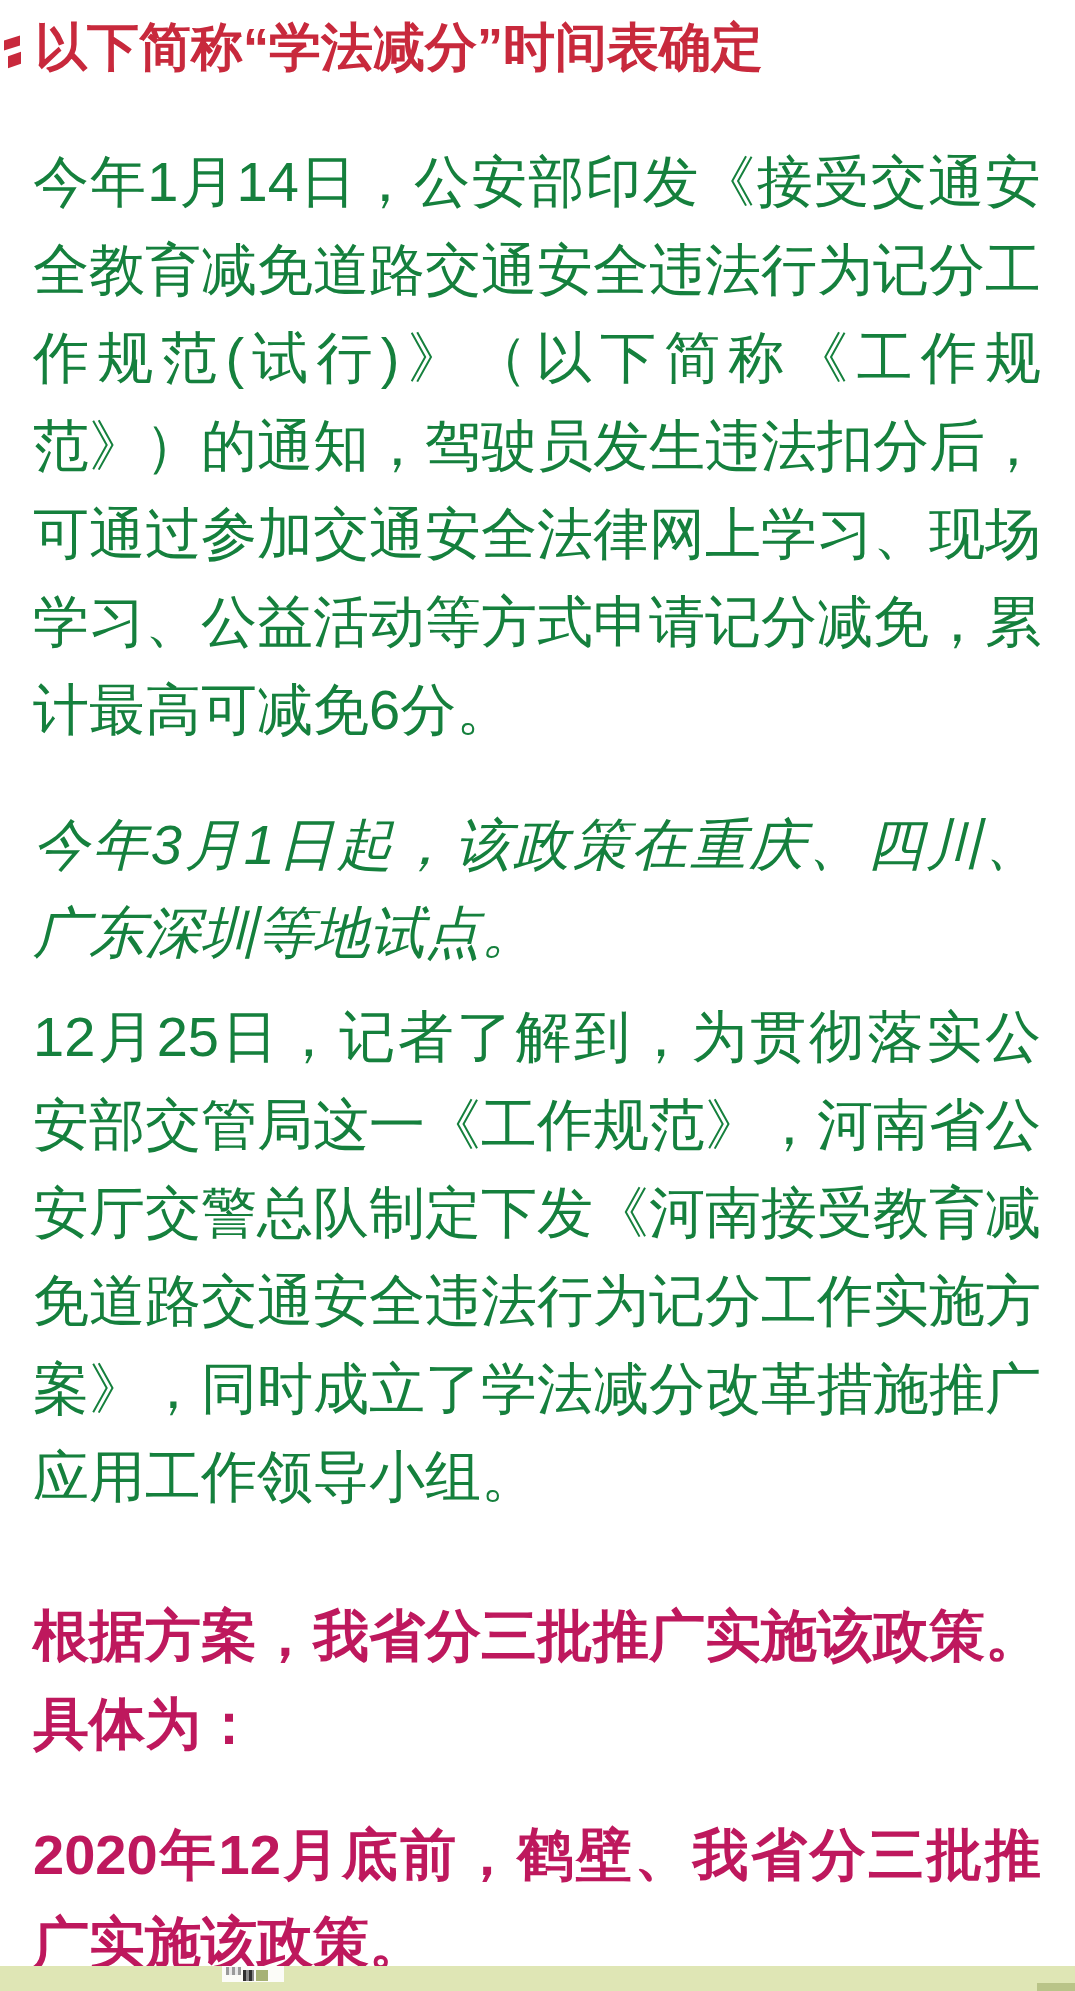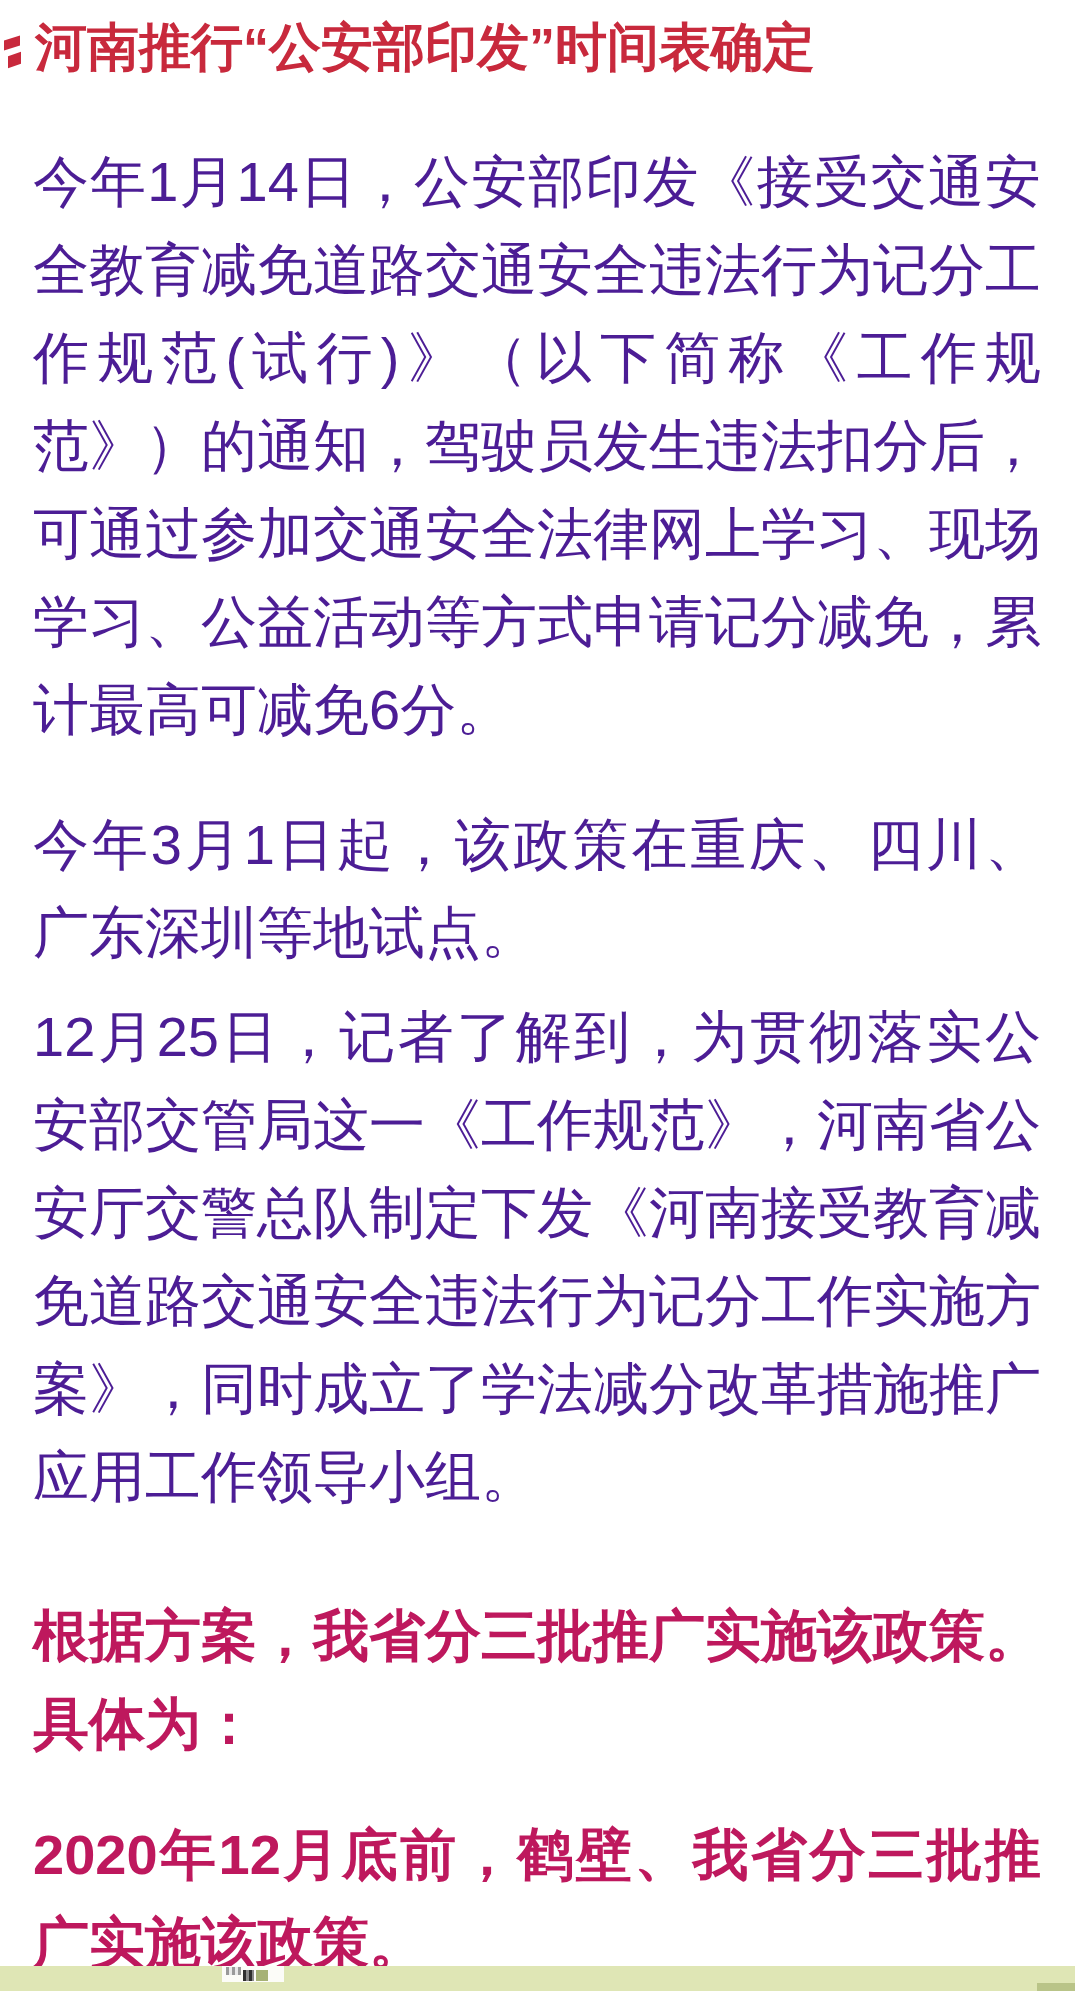--- a/index.html
+++ b/index.html
@@ -31,32 +31,32 @@
   .edge-fragment .f1 { left: 4px; top: 2px;  width: 16px; height: 10px; transform: skewY(-18deg); }
   .edge-fragment .f2 { left: 8px; top: 18px; width: 13px; height: 12px; transform: skewY(-20deg); }
 
   .para {
     position: absolute;
     left: 33px;
     width: 1008px;
     margin: 0;
     font-size: 56px;
     line-height: 88px;
-    color: #4c1d95;
+    color: #15803d;
     text-align: justify;
     text-justify: inter-character;
     white-space: pre-line;
     overflow-wrap: break-word;
   }
   .para.highlight {
     color: #be185d;
     font-weight: 700;
   }
   .p0 { top: 138px;  }
-  .p1 { top: 801px;  }
+  .p1 { top: 801px; font-style: italic;  }
   .p2 { top: 993px; }
   .p3 { top: 1592px; }
   .p4 { top: 1811px; }
 
   
   .bottom-strip {
     position: absolute;
     left: 0; top: 1966px;
     width: 1075px; height: 25px;
     background: #dfe6b5;
@@ -84,21 +84,21 @@
 </head>
 <body>
 
 <div class="page">
 
   <span class="edge-fragment">
       <i class="f1"></i>
       <i class="f2"></i>
     </span>
 
-  <h1 class="article-title">河南推行“公安部印发”时间表确定</h1>
+  <h1 class="article-title">以下简称“学法减分”时间表确定</h1>
 
   <p class="para p0">今年1月14日，公安部印发《接受交通安全教育减免道路交通安全违法行为记分工作规范(试行)》（以下简称《工作规范》）的通知，驾驶员发生违法扣分后，可通过参加交通安全法律网上学习、现场学习、公益活动等方式申请记分减免，累计最高可减免6分。</p>
 
   <p class="para p1">今年3月1日起，该政策在重庆、四川、广东深圳等地试点。</p>
 
   <p class="para p2">12月25日，记者了解到，为贯彻落实公安部交管局这一《工作规范》，河南省公安厅交警总队制定下发《河南接受教育减免道路交通安全违法行为记分工作实施方案》，同时成立了学法减分改革措施推广应用工作领导小组。</p>
 
   <p class="para highlight p3">根据方案，我省分三批推广实施该政策。
 具体为：</p>
 

